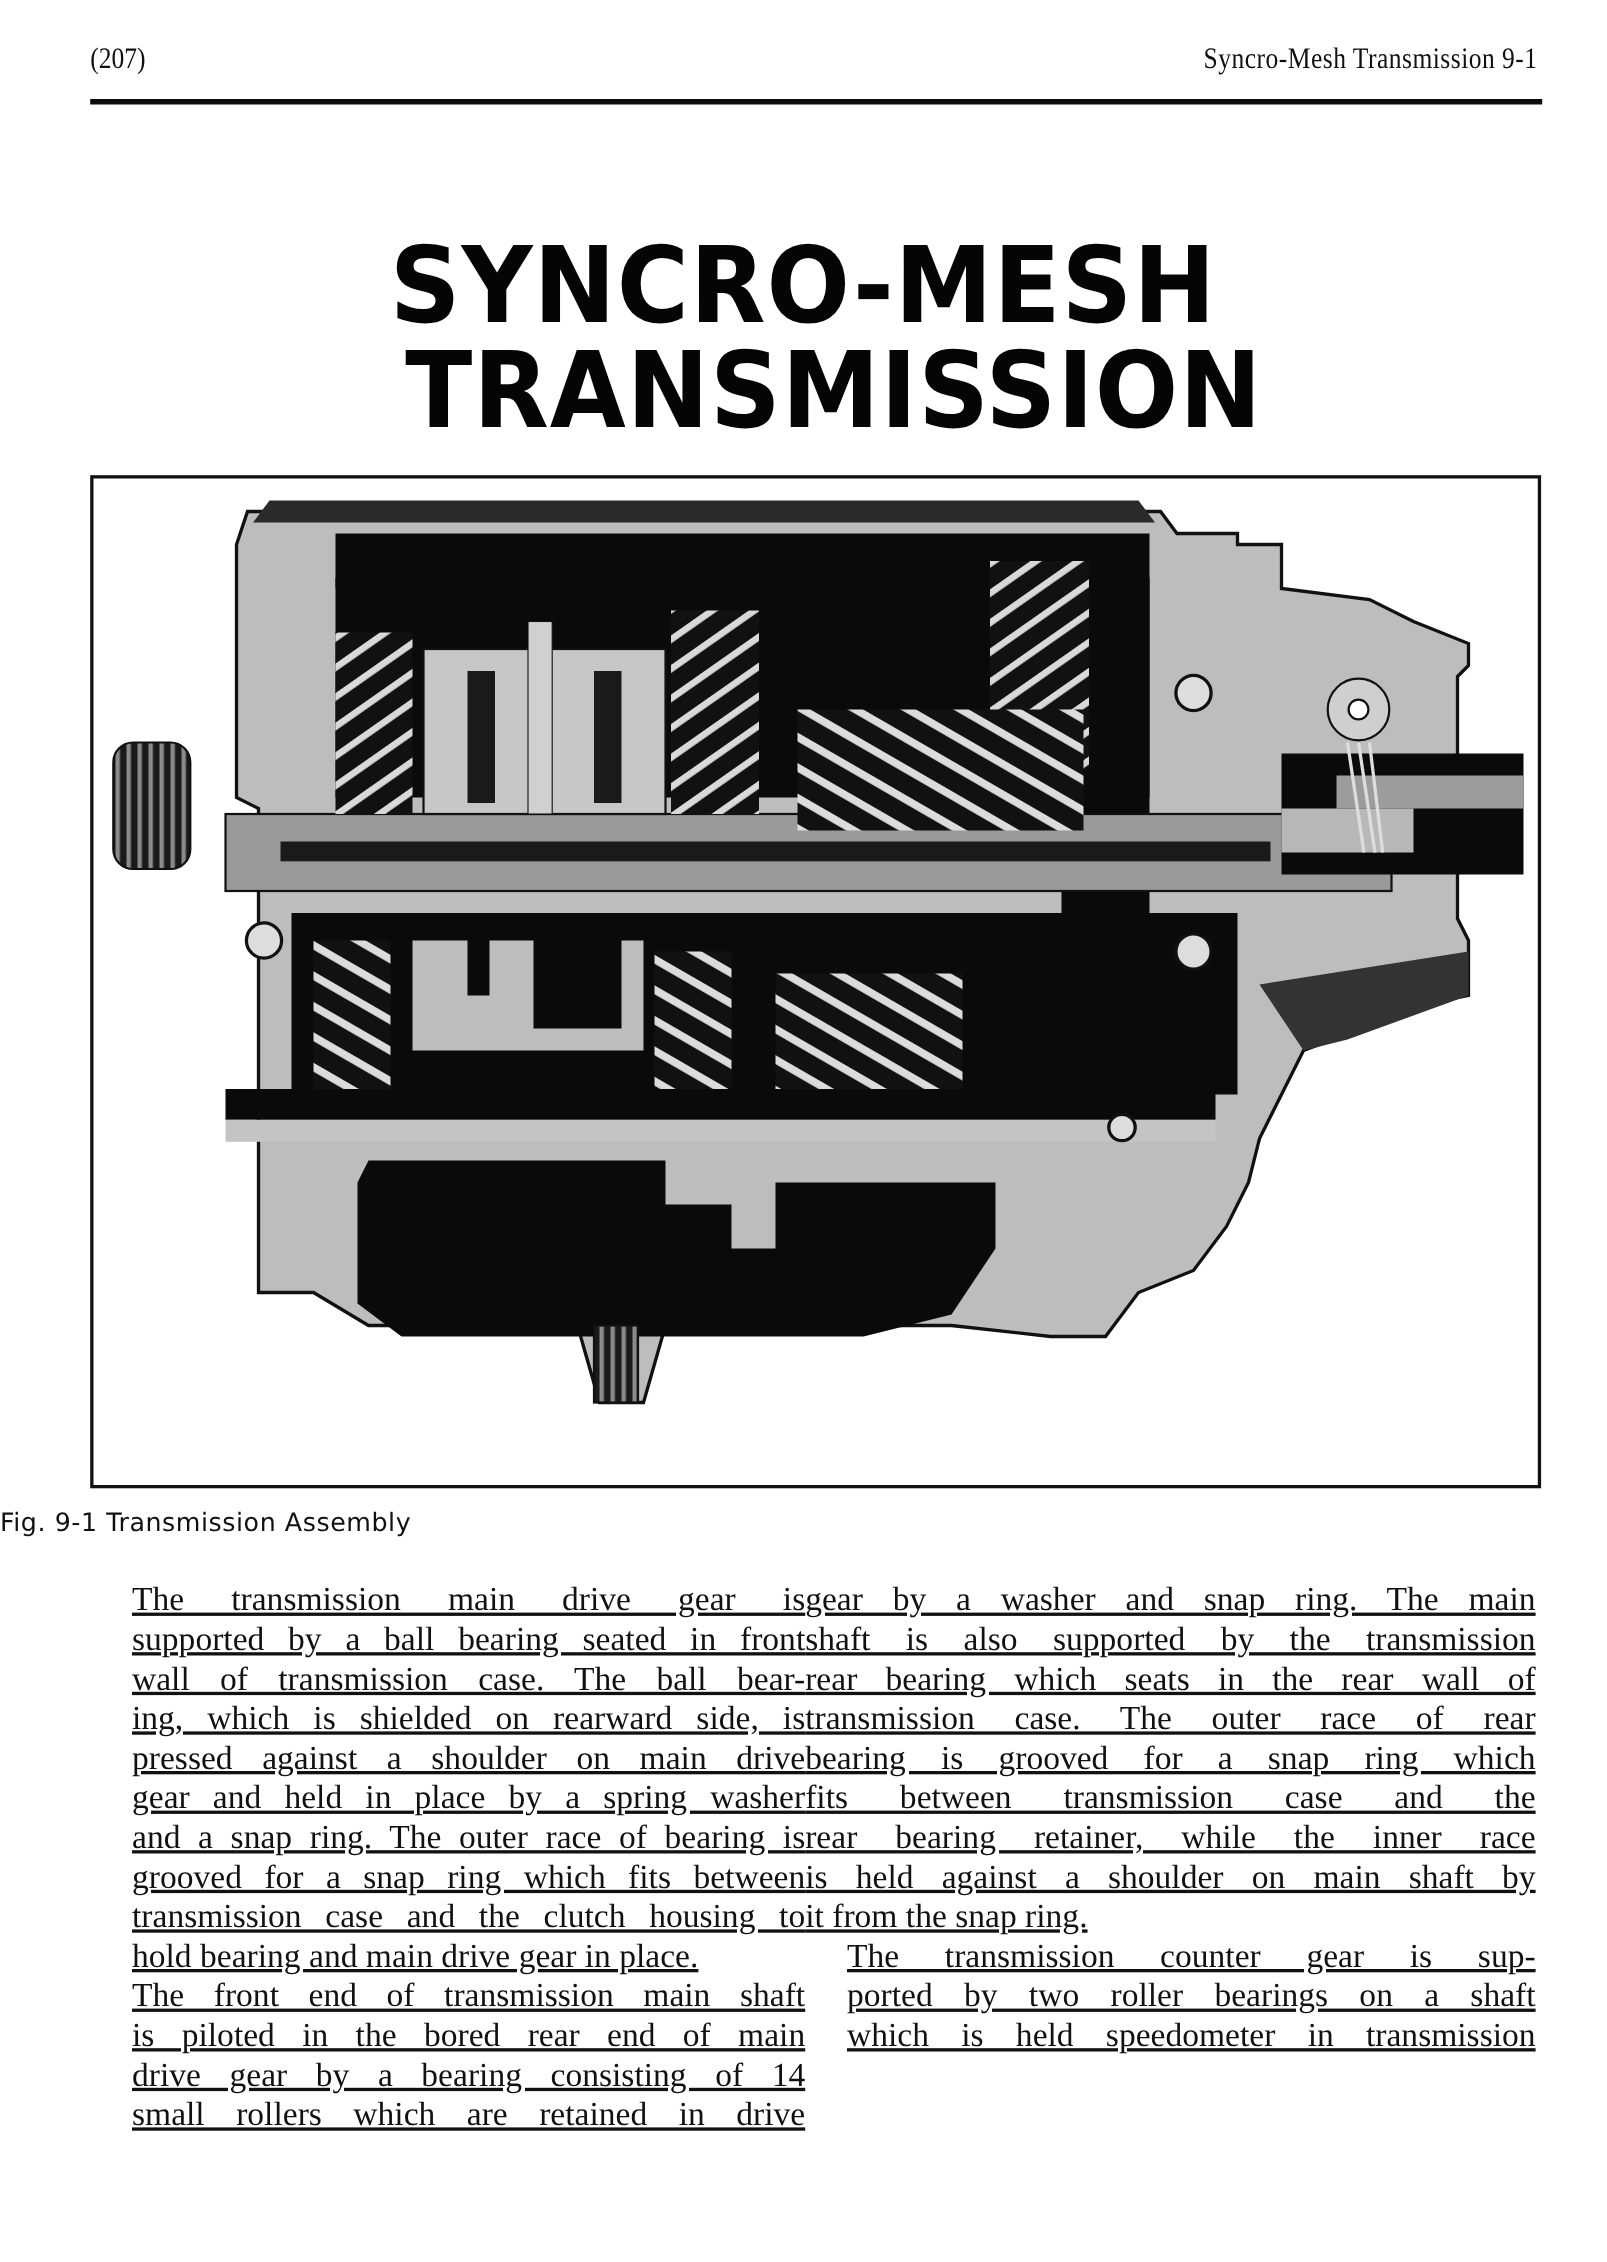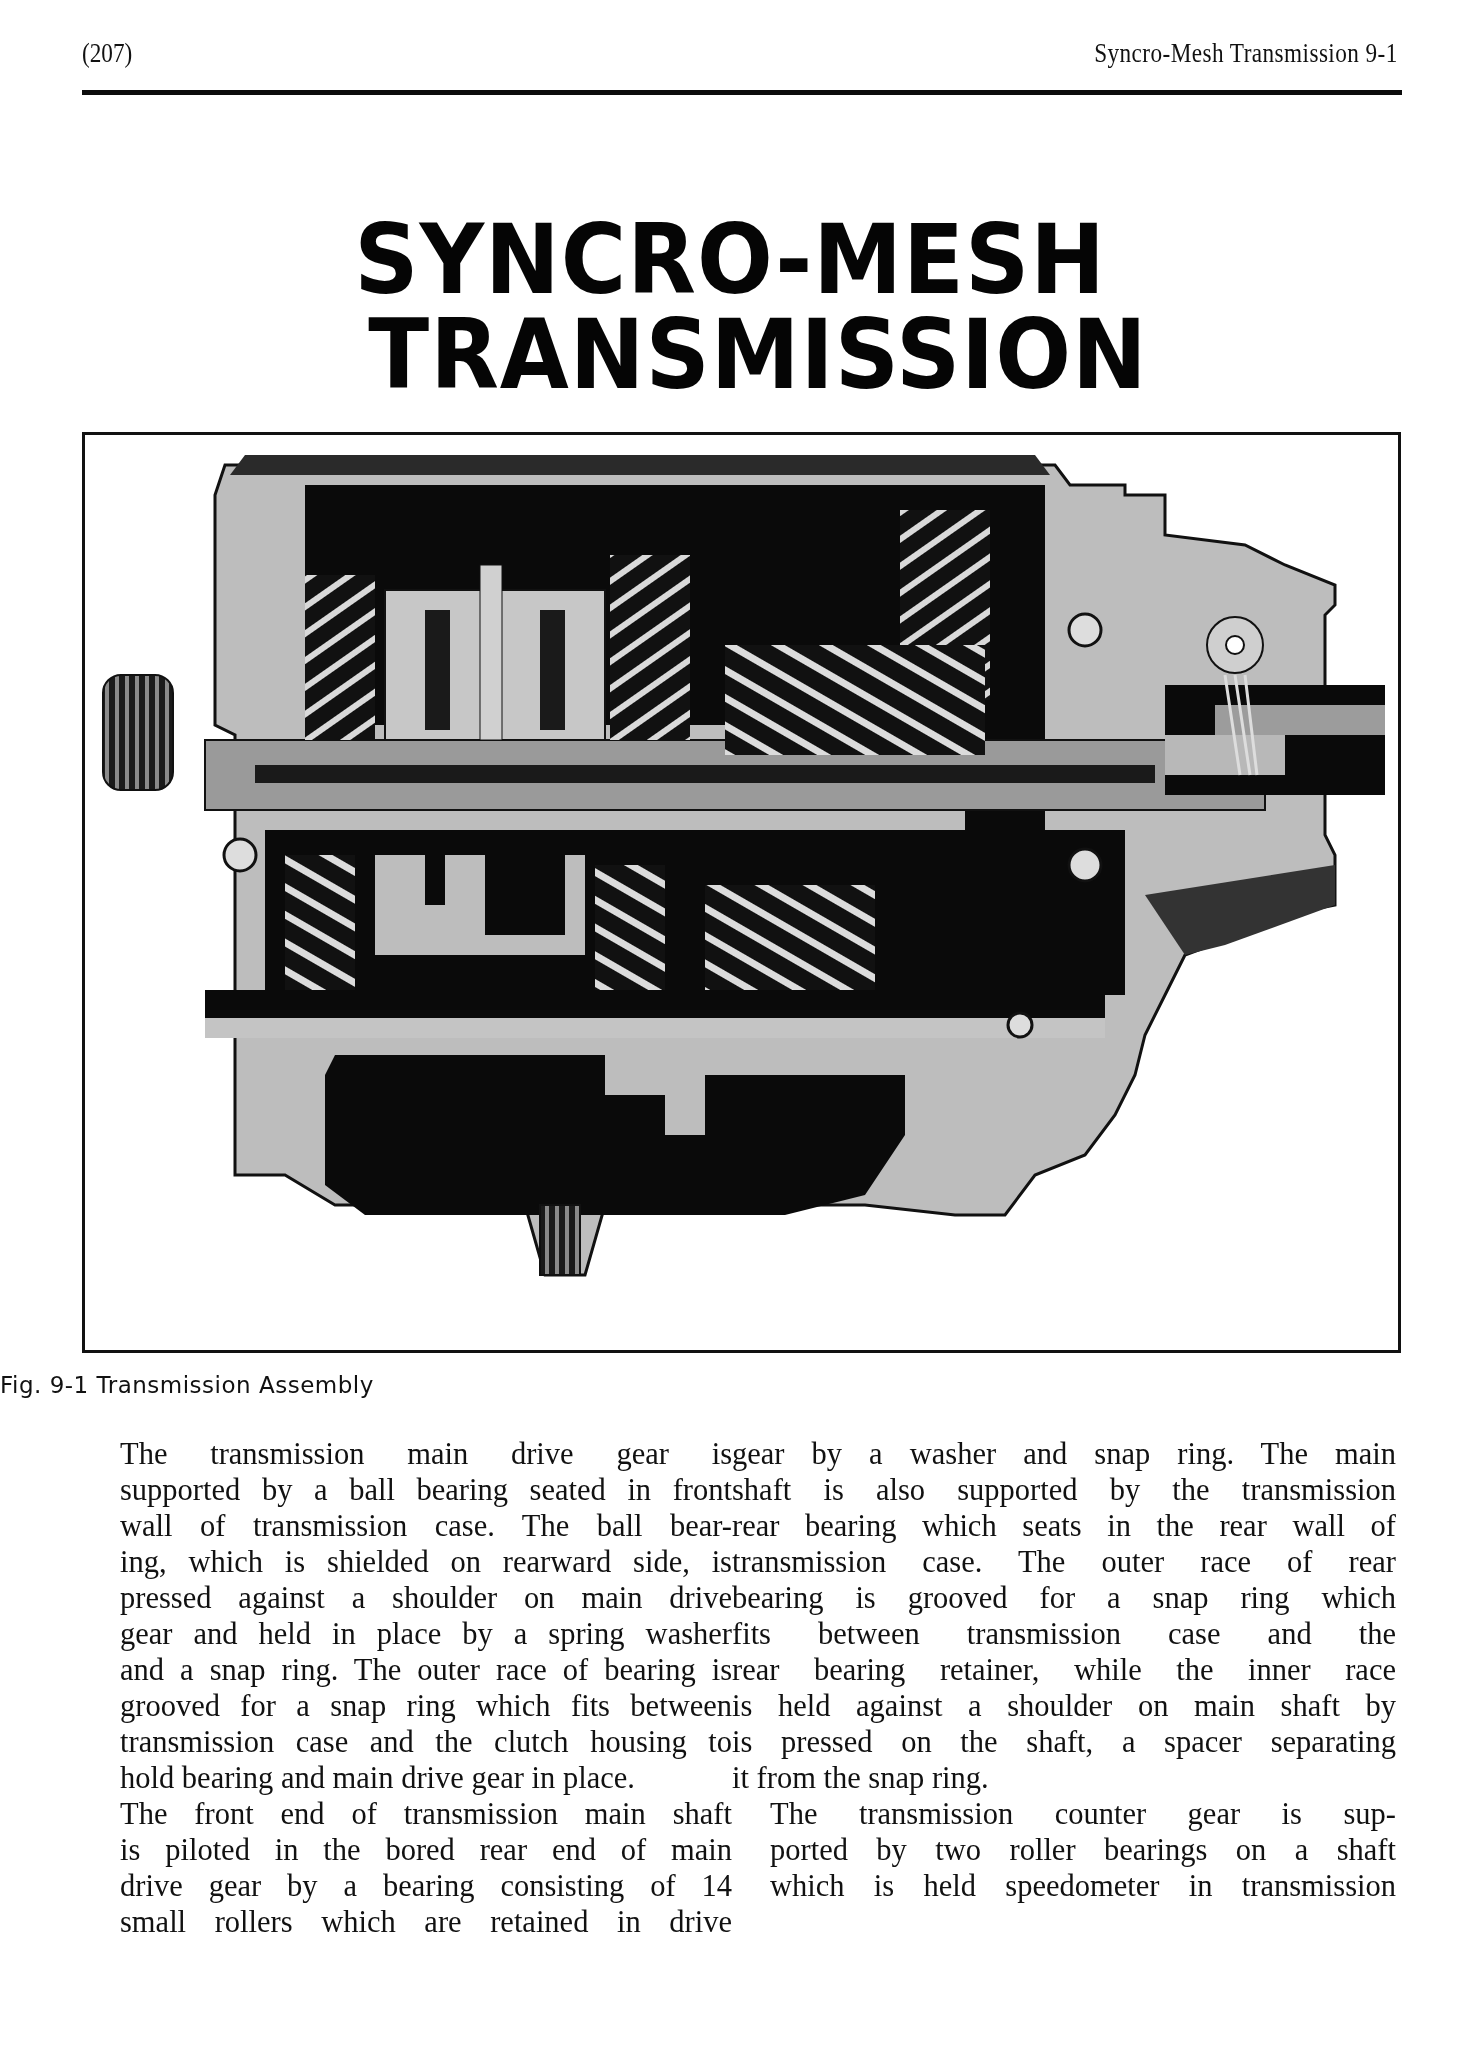--- a/index.html
+++ b/index.html
@@ -40,21 +40,21 @@
     }
     .column {
       position: absolute; top: 1436px; width: 650px;
       font-family: "Liberation Serif", serif; font-size: 30.5px; line-height: 36px;
       text-align: justify;
     }
     .column.left { left: 82px; }
     .column.right { left: 732px; width: 664px; }
     .column p { margin: 0; text-indent: 38px; }
     .column p.cont { text-indent: 0; }
-    .column p span.line { display: block; text-align: justify; text-align-last: justify; white-space: nowrap; }
+    .column p span.line { display: block; text-align: justify; text-align-last: justify; white-space: nowrap; text-decoration: underline; }
     .column p span.line.last { text-align-last: left; }
   </style>
 </head>
 <body>
 
 <div class="running-head">
   <span class="page-num">(207)</span>
   <span class="section">Syncro-Mesh Transmission  9-1</span>
 </div>
 <div class="head-rule"></div>
@@ -159,21 +159,20 @@
 <div class="column right">
   <p class="cont">
     <span class="line">gear by a washer and snap ring. The main</span>
     <span class="line">shaft is also supported by the transmission</span>
     <span class="line">rear bearing which seats in the rear wall of</span>
     <span class="line">transmission case.  The outer race of rear</span>
     <span class="line">bearing is grooved for a snap ring which</span>
     <span class="line">fits between transmission case and the</span>
     <span class="line">rear bearing retainer, while the inner race</span>
     <span class="line">is held against a shoulder on main shaft by</span>
-    <span class="line">is pressed on the shaft, a spacer separating</span>
     <span class="line last">it from the snap ring.</span>
   </p>
   <p>
     <span class="line">The transmission counter gear is sup-</span>
     <span class="line">ported by two roller bearings on a shaft</span>
     <span class="line">which is held speedometer in transmission</span>
   </p>
 </div>
 
 </body></html>

